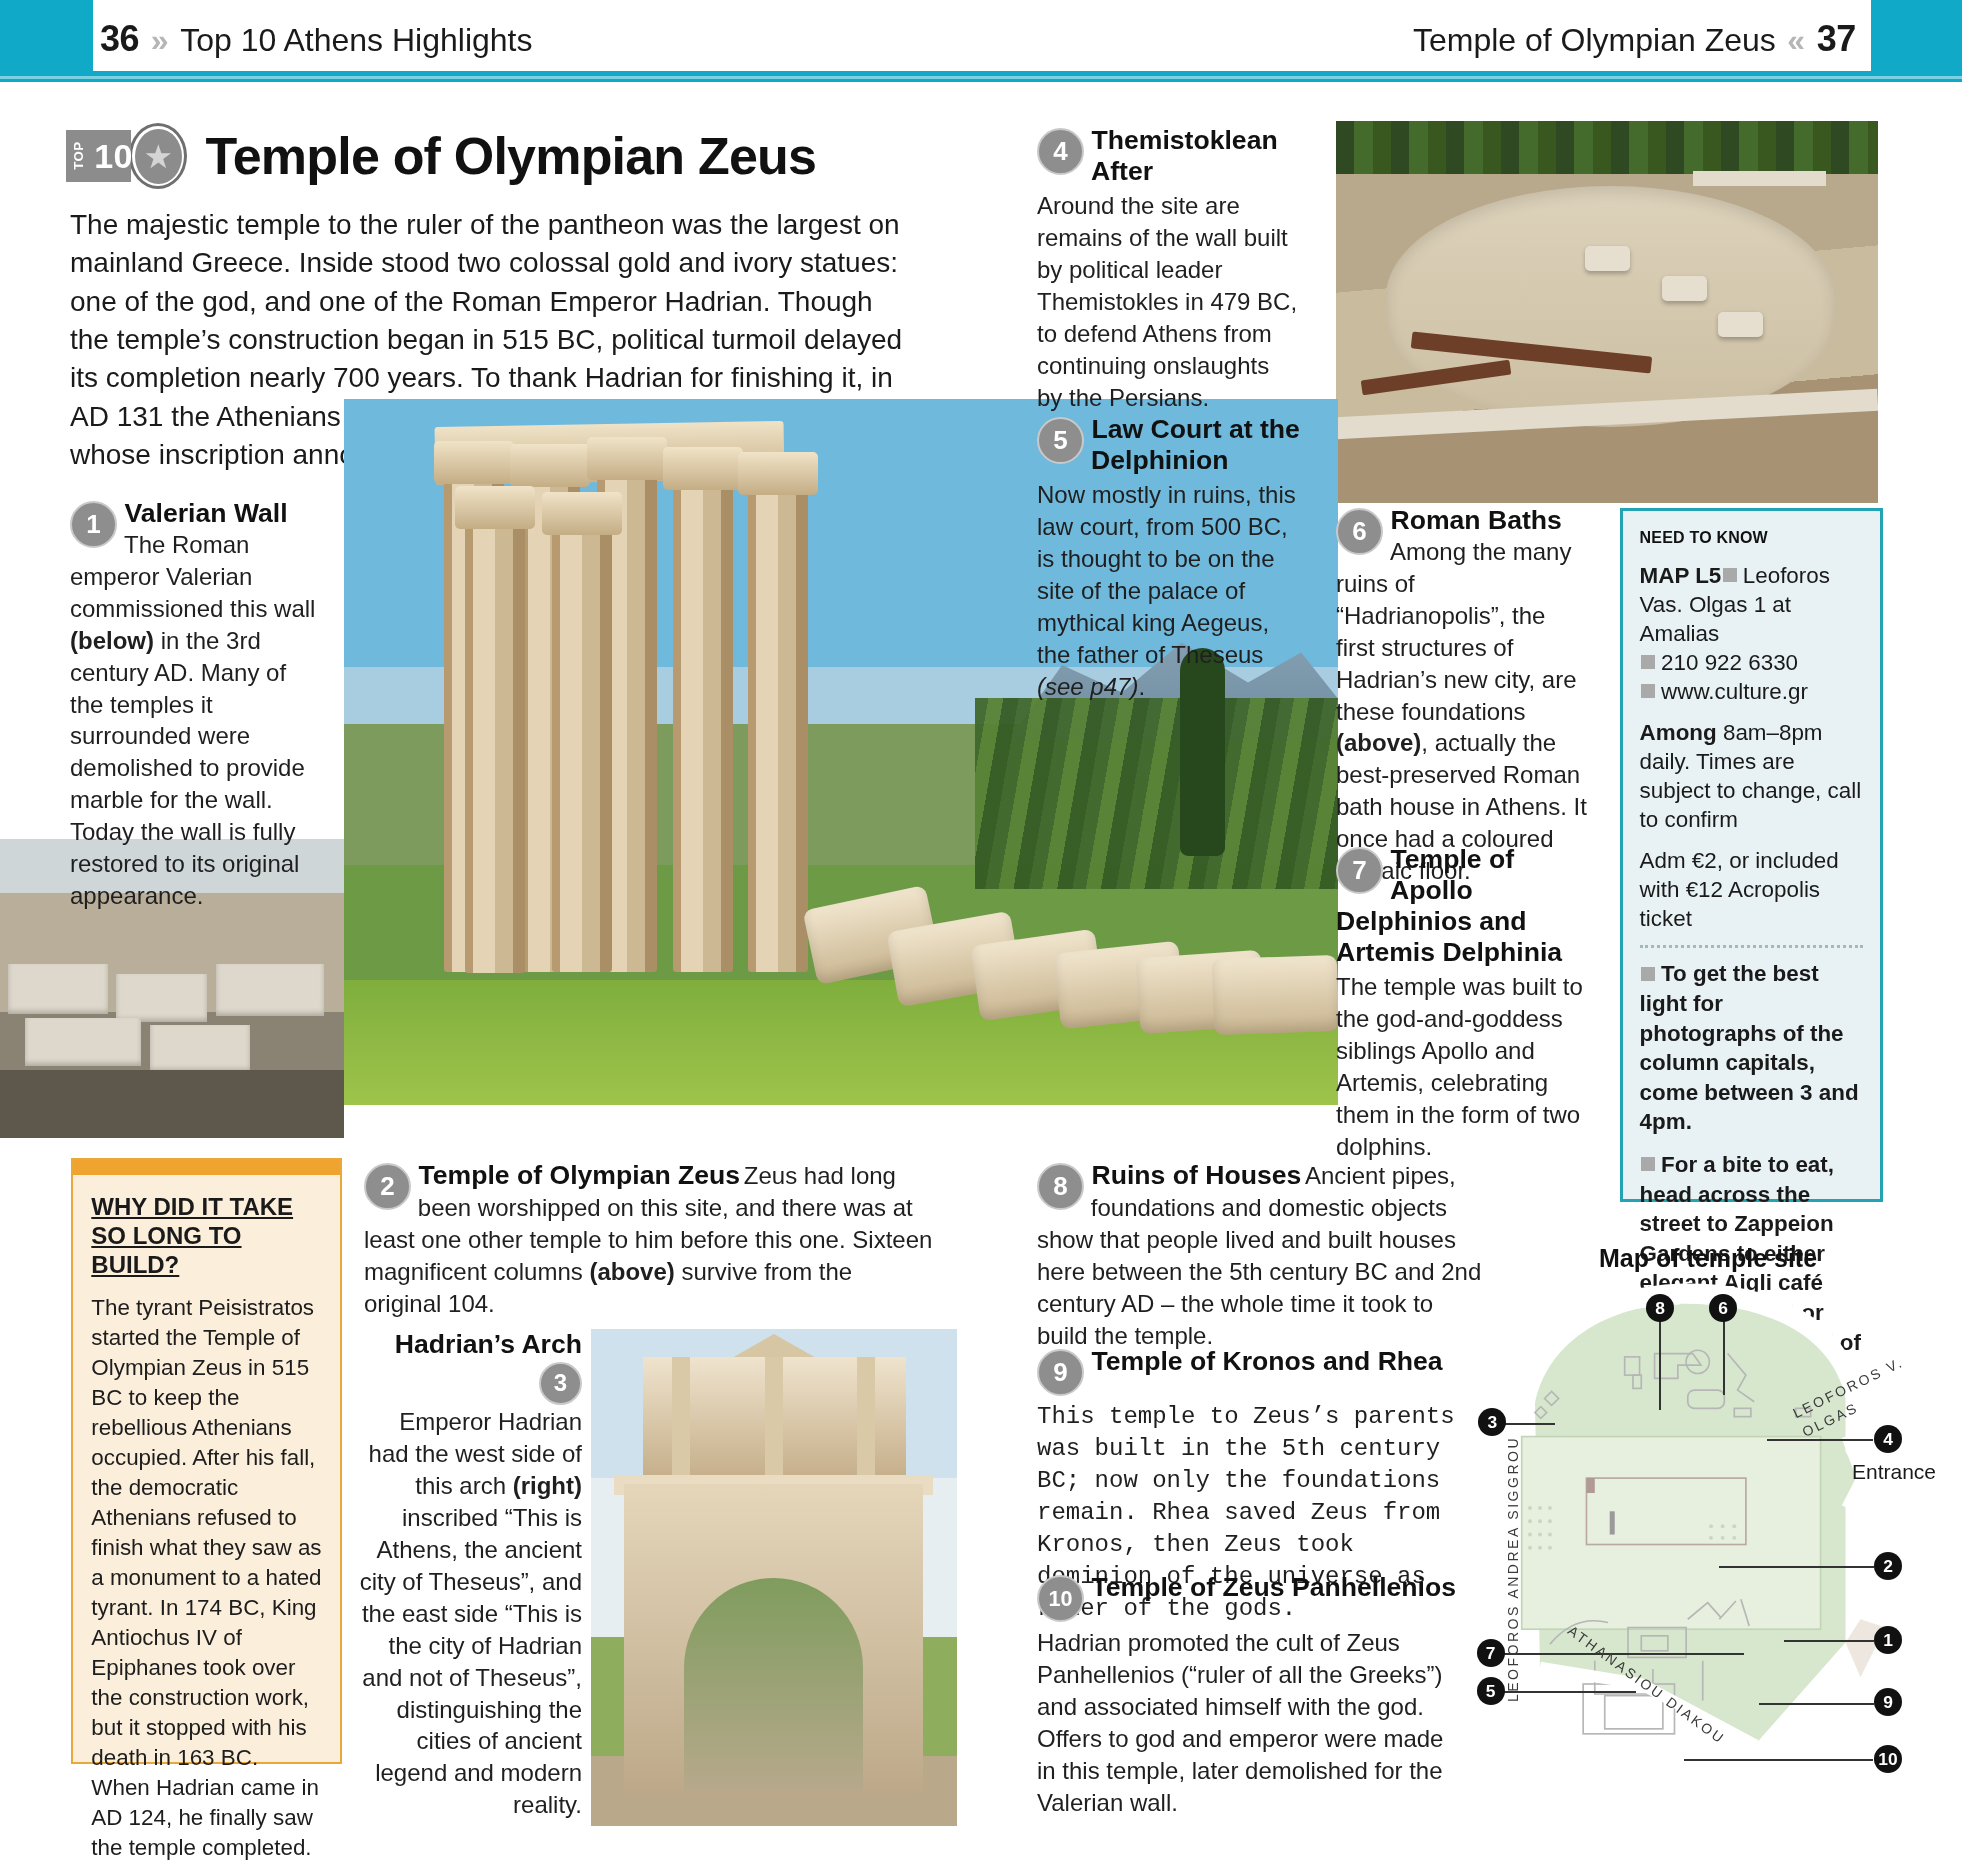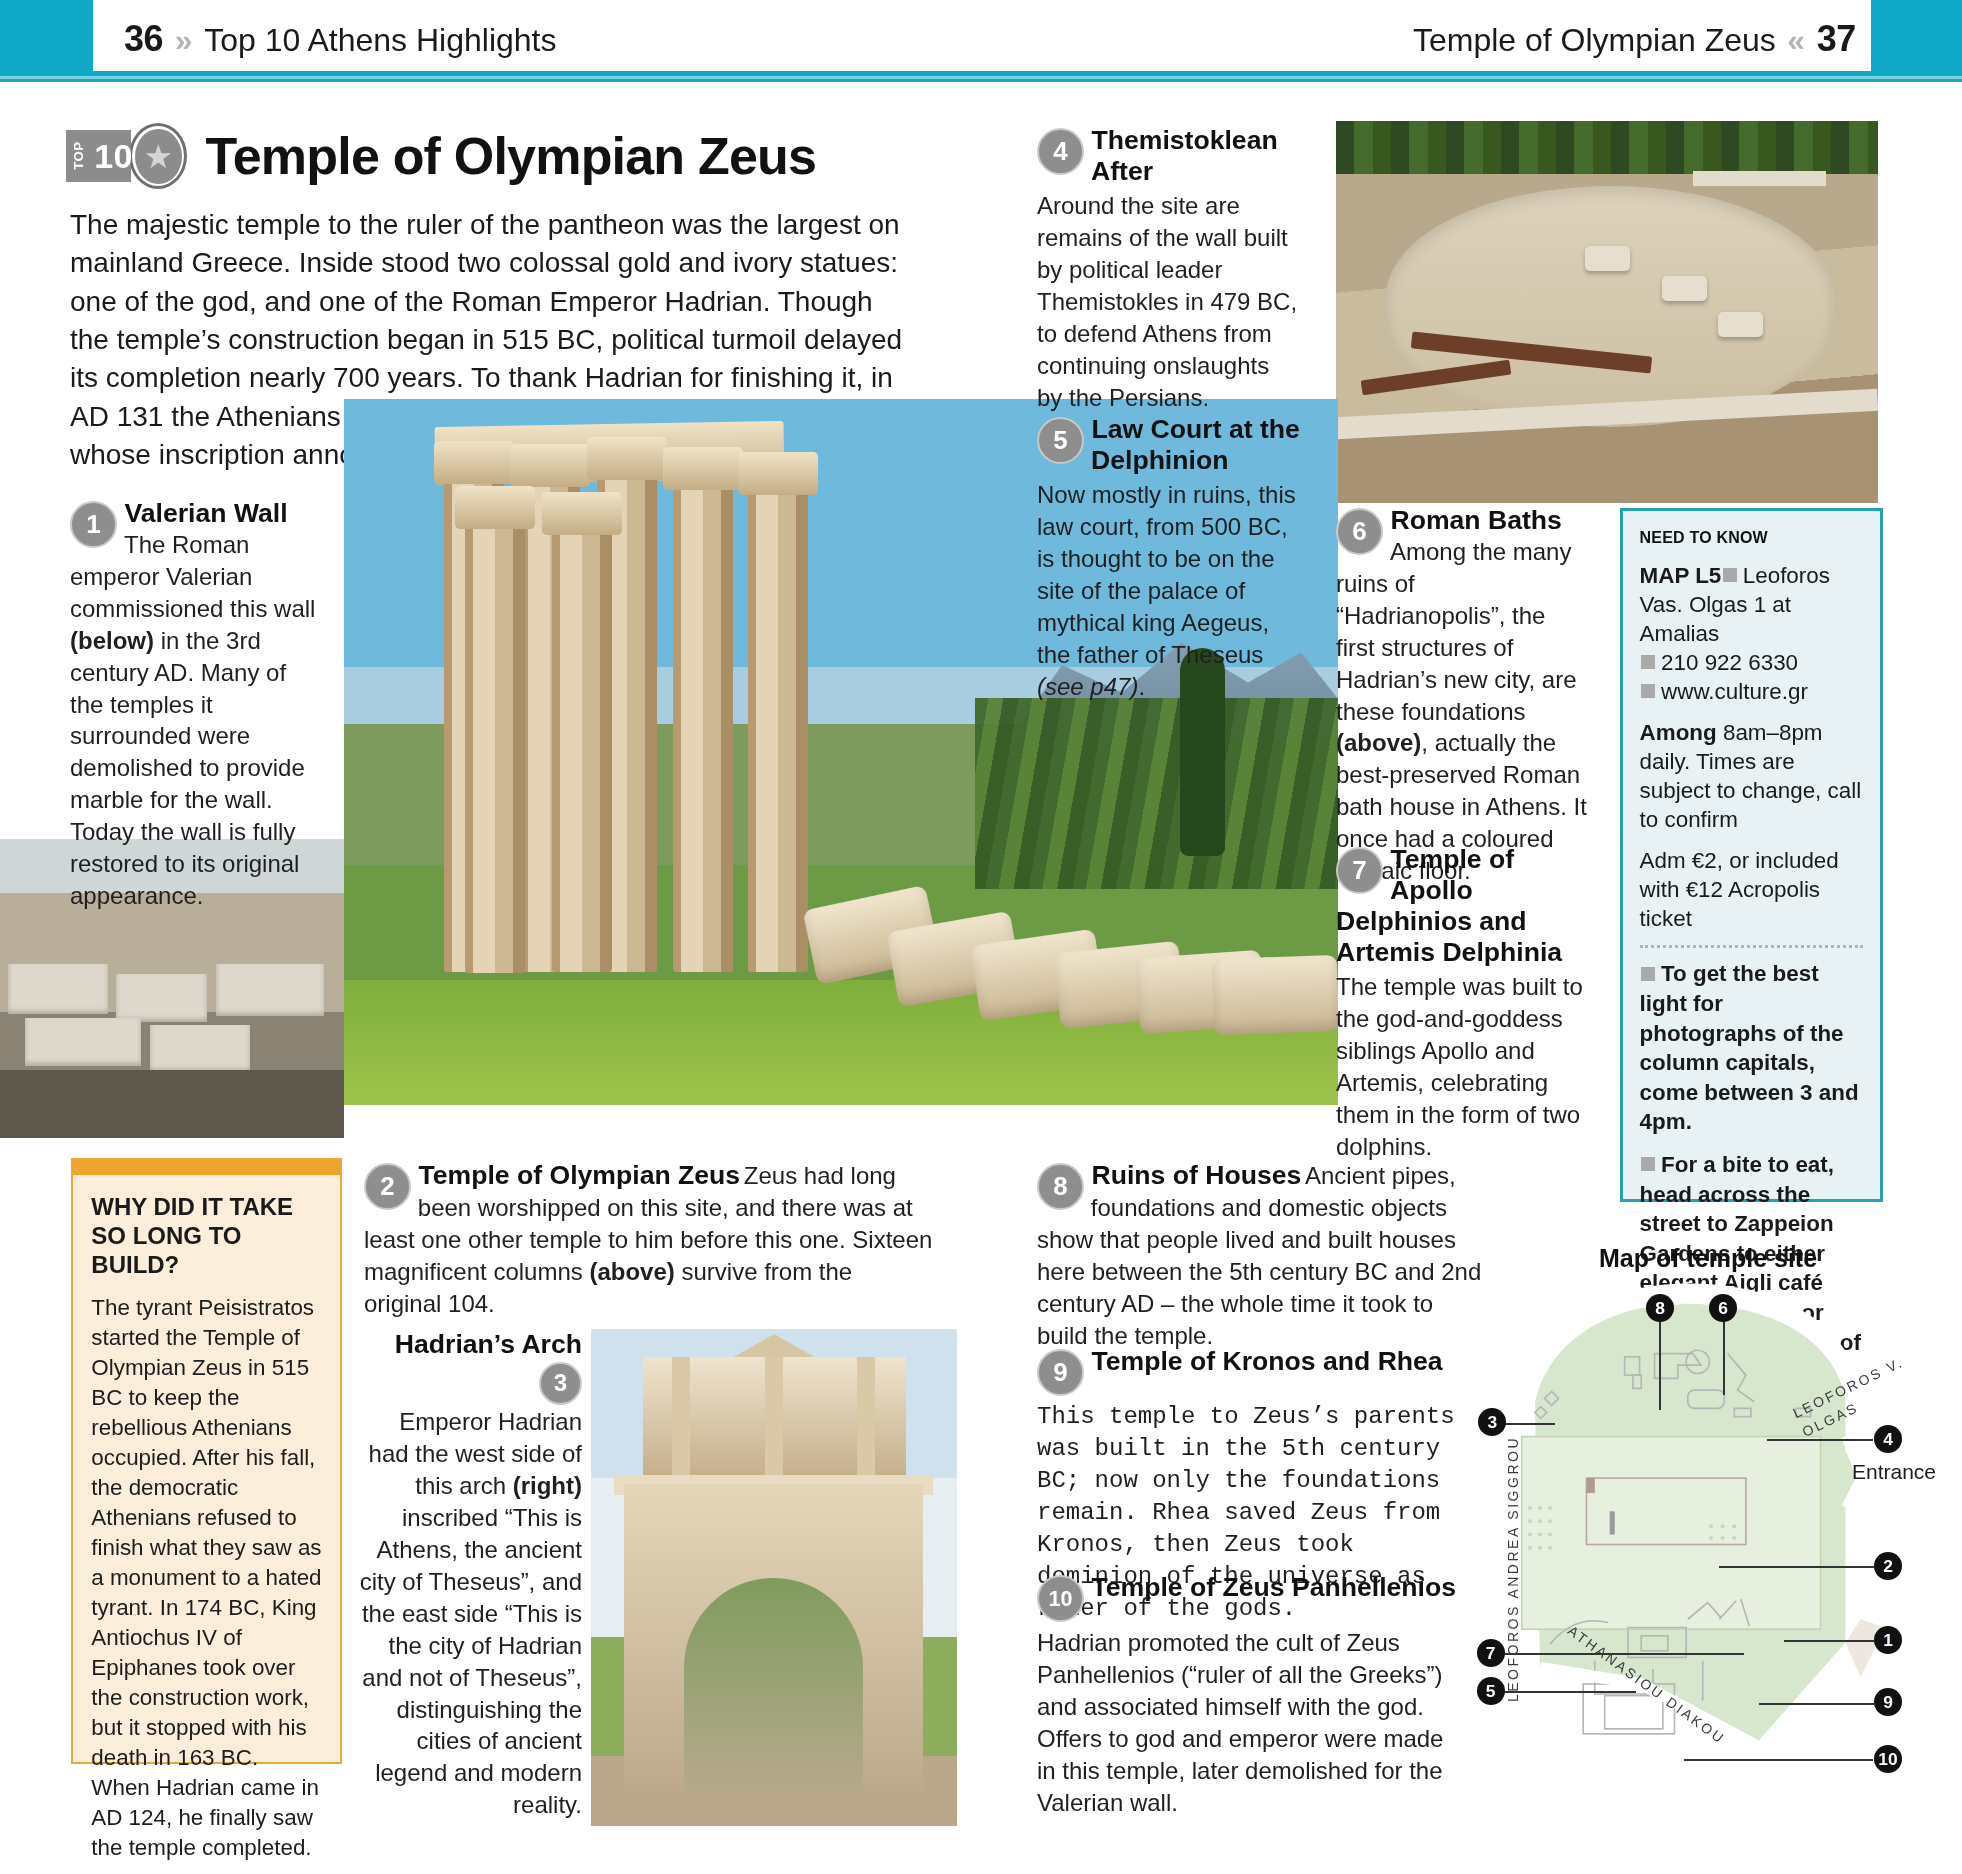--- a/index.html
+++ b/index.html
@@ -10,21 +10,21 @@
     overflow: hidden;
   }
   .page { position: relative; width: 1962px; height: 1874px; background: #fff; }
 
   
   .header { position: absolute; left: 0; top: 0; width: 1962px; height: 83px; }
   .hdr-band-left  { position: absolute; left: 0;    top: 0; width: 93px; height: 71px; background: #10aac8; }
   .hdr-band-right { position: absolute; left: 1871px; top: 0; width: 91px; height: 71px; background: #10aac8; }
   .hdr-rule { position: absolute; left: 0; top: 71px; width: 1962px; height: 10.8px; background: #10aac8; }
   .hdr-rule-inner { position: absolute; left: 0; top: 76px; width: 1962px; height: 3.3px; background: #ffffff; opacity: .45; }
-  .hdr-left { position: absolute; left: 124px; top: 18.3px; display: flex; align-items: baseline; gap: 11.6px; }
+  .hdr-left { position: absolute; left: 100px; top: 18.3px; display: flex; align-items: baseline; gap: 11.6px; }
   .hdr-right { position: absolute; right: 106px; top: 18.3px; display: flex; align-items: baseline; gap: 11.6px; }
   .pg-num { font-size: 36px; font-weight: bold; color: #1a1a1a; letter-spacing: -0.4px; }
   .chev { font-size: 32px; color: #b6b6b6; font-weight: bold; }
   .hdr-title { font-size: 32px; color: #1a1a1a; font-weight: normal; }
 
   
   .title-row { position: absolute; left: 66px; top: 123px; display: flex; align-items: center; gap: 0px; }
   .top10-badge {
     width: 65px; height: 52px; background: #8c8c8c; color: #fff;
     display: flex; align-items: center; justify-content: center;
@@ -138,21 +138,21 @@
   .dotted { border-top: 3.3px dotted #9fb9bf; margin: 10px 0 11.6px 0; height: 0; }
   .ntk .tip { font-weight: bold; font-size: 22.4px; line-height: 1.32; margin-bottom: 13.3px; }
 
   
   .whybox {
     position: absolute; left: 71px; top: 1158px; width: 271px; height: 606px;
     background: #fbeedb; border: 2.5px solid #e9a93a;
   }
   .whybox .topbar { height: 15px; background: #efa430; }
   .whybox .inner { padding: 18.3px 18.3px 13.3px 18.3px; }
-  .whybox h3 { font-size: 24px; font-weight: bold; color: #1a1a1a; line-height: 1.2; margin-bottom: 13.3px; }
+  .whybox h3 { font-size: 24px; font-weight: bold; color: #1a1a1a; line-height: 1.2; margin-bottom: 13.3px; text-decoration: underline; }
   .whybox p { font-size: 22.4px; line-height: 1.34; color: #1d1d1d; }
 
   
   .map-wrap { position: absolute; left: 1470px; top: 1229px; width: 492px; height: 548px; }
   .map-title { position: absolute; left: 1599px; top: 1244px; font-size: 25px; font-weight: bold; color: #111; }
   .mapnum {
     position: absolute; width: 28px; height: 28px; border-radius: 50%;
     background: #111; color: #fff; font-size: 17.4px; font-weight: bold;
     display: flex; align-items: center; justify-content: center;
   }

